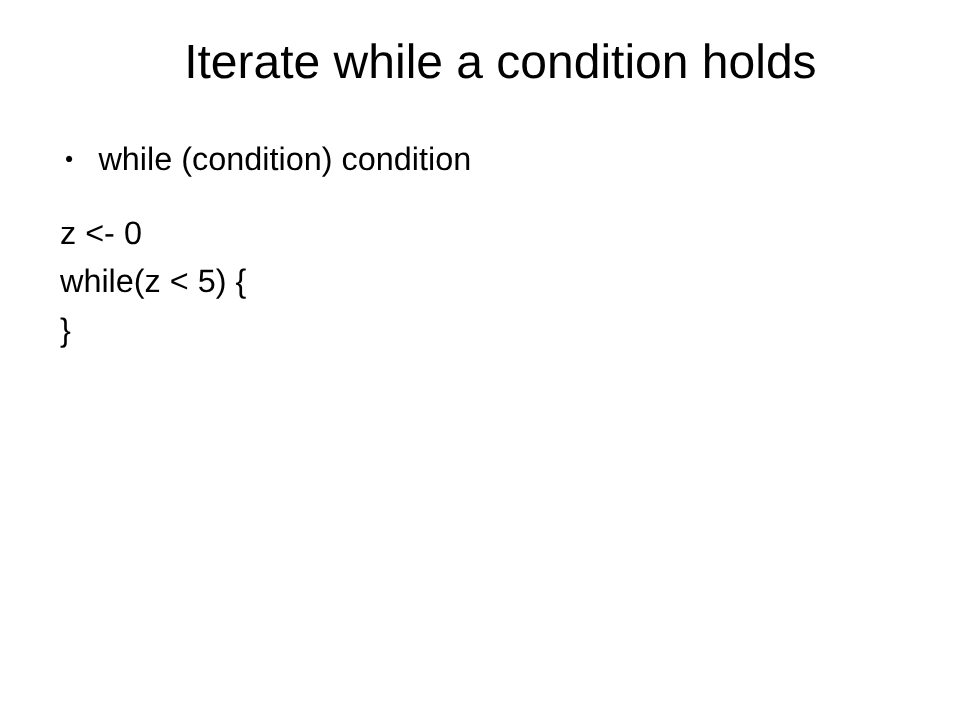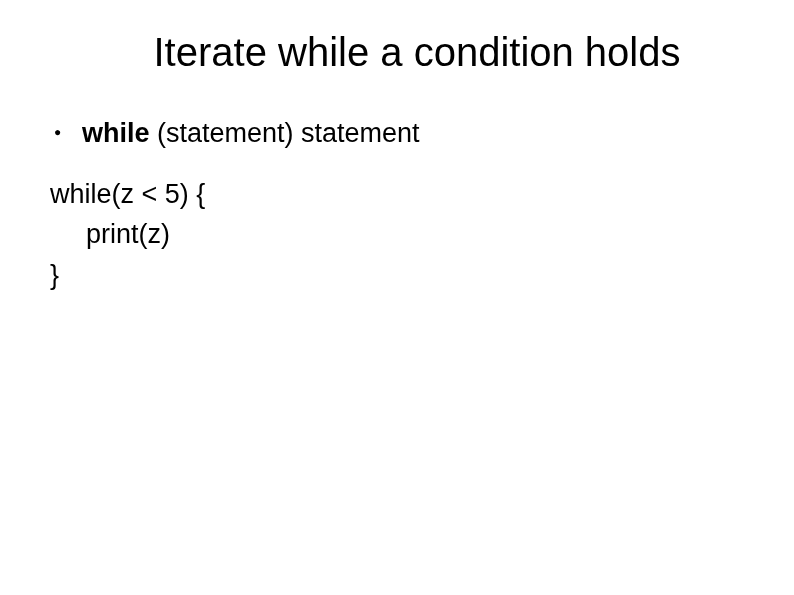--- a/index.html
+++ b/index.html
@@ -46,21 +46,21 @@
     content: "●";
     font-size: 12px;
     vertical-align: middle;
     position: relative;
     top: -3px;
   }
   .bullet-text {
     flex: 1;
   }
   .bold {
-    font-weight: bold;
+    font-weight: normal;
   }
   .gap {
     height: 14px;
   }
   .code-line {
     padding-left: 0px;
   }
   .code-indent {
     padding-left: 36px;
   }
@@ -70,26 +70,26 @@
 
 <div class="slide">
 
   <h1 class="title">Iterate while a condition holds</h1>
 
   <div class="body">
 
     <div class="bullet-row">
       <span class="bullet-dot"></span>
       <span class="bullet-text">
-        <span class="bold">while</span><span> (statement) statement</span>
+        <span class="bold">while</span><span> (condition) condition</span>
       </span>
     </div>
 
     <div class="gap"></div>
 
 
+    <div class="code-line">z &lt;- 0</div>
     <div class="code-line">while(z &lt; 5) {</div>
-    <div class="code-indent">print(z)</div>
     <div class="code-line">}</div>
 
 
   </div>
 </div>
 
 </body></html>

